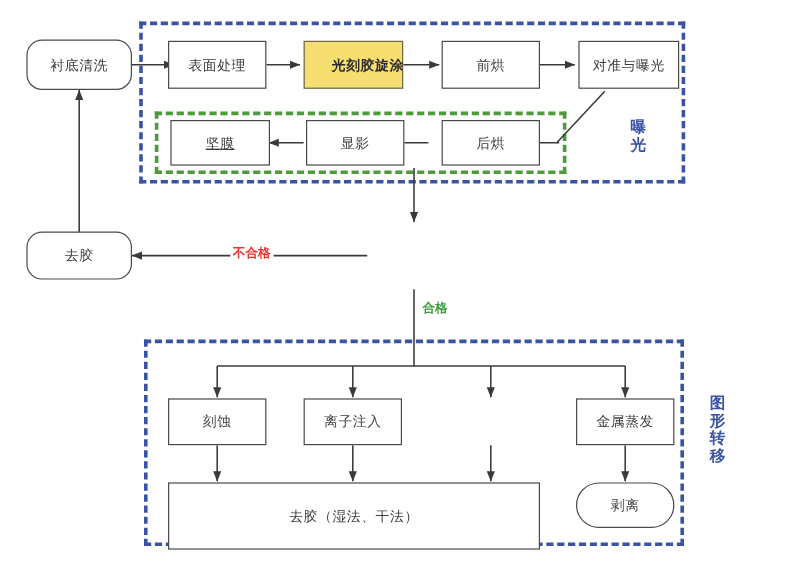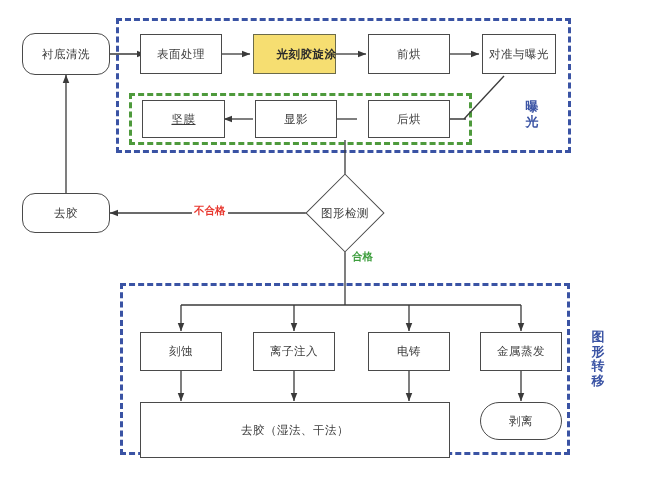--- a/index.html
+++ b/index.html
@@ -177,60 +177,53 @@
   </div>
 
   <div class="node highlight" style="left:253px; top:34px; width:83px; height:40px;padding-left:24px;">
     <span>光刻胶旋涂</span>
   </div>
 
   <div class="node" style="left:368px; top:34px; width:82px; height:40px;">
     <span>前烘</span>
   </div>
 
-  <div class="node" style="left:482px; top:34px; width:74px; height:40px;">
+  <div class="node" style="left:482px; top:34px; width:84px; height:40px;">
     <span>对准与曝光</span>
   </div>
 
   <div class="node" style="left:142px; top:100px; width:83px; height:38px;text-decoration:underline;">
     <span>坚膜</span>
   </div>
 
   <div class="node" style="left:255px; top:100px; width:82px; height:38px;">
     <span>显影</span>
   </div>
 
   <div class="node" style="left:368px; top:100px; width:82px; height:38px;">
     <span>后烘</span>
   </div>
 
   <div class="node rounded" style="left:22px; top:193px; width:88px; height:40px;">
     <span>去胶</span>
   </div>
 
-  <div class="diamond-wrap" style="left:317px; top:185px; width:56px; height:56px;">
-    <div class="diamond-shape"></div>
-    <div class="diamond-label">图形检测</div>
-  </div>
 
   <div class="edge-label label-fail" style="left:192px; top:204px;">不合格</div>
 
   <div class="edge-label label-pass" style="left:350px; top:250px;">合格</div>
 
   <div class="node" style="left:140px; top:332px; width:82px; height:39px;">
     <span>刻蚀</span>
   </div>
 
   <div class="node" style="left:253px; top:332px; width:82px; height:39px;">
     <span>离子注入</span>
   </div>
 
-  <div class="node" style="left:368px; top:332px; width:82px; height:39px;">
-    <span>电铸</span>
-  </div>
 
   <div class="node" style="left:480px; top:332px; width:82px; height:39px;">
     <span>金属蒸发</span>
   </div>
 
   <div class="node" style="left:140px; top:402px; width:310px; height:56px;">
     <span>去胶（湿法、干法）</span>
   </div>
 
   <div class="node" style="left:480px; top:402px; width:82px; height:38px;border-radius:19px;">

